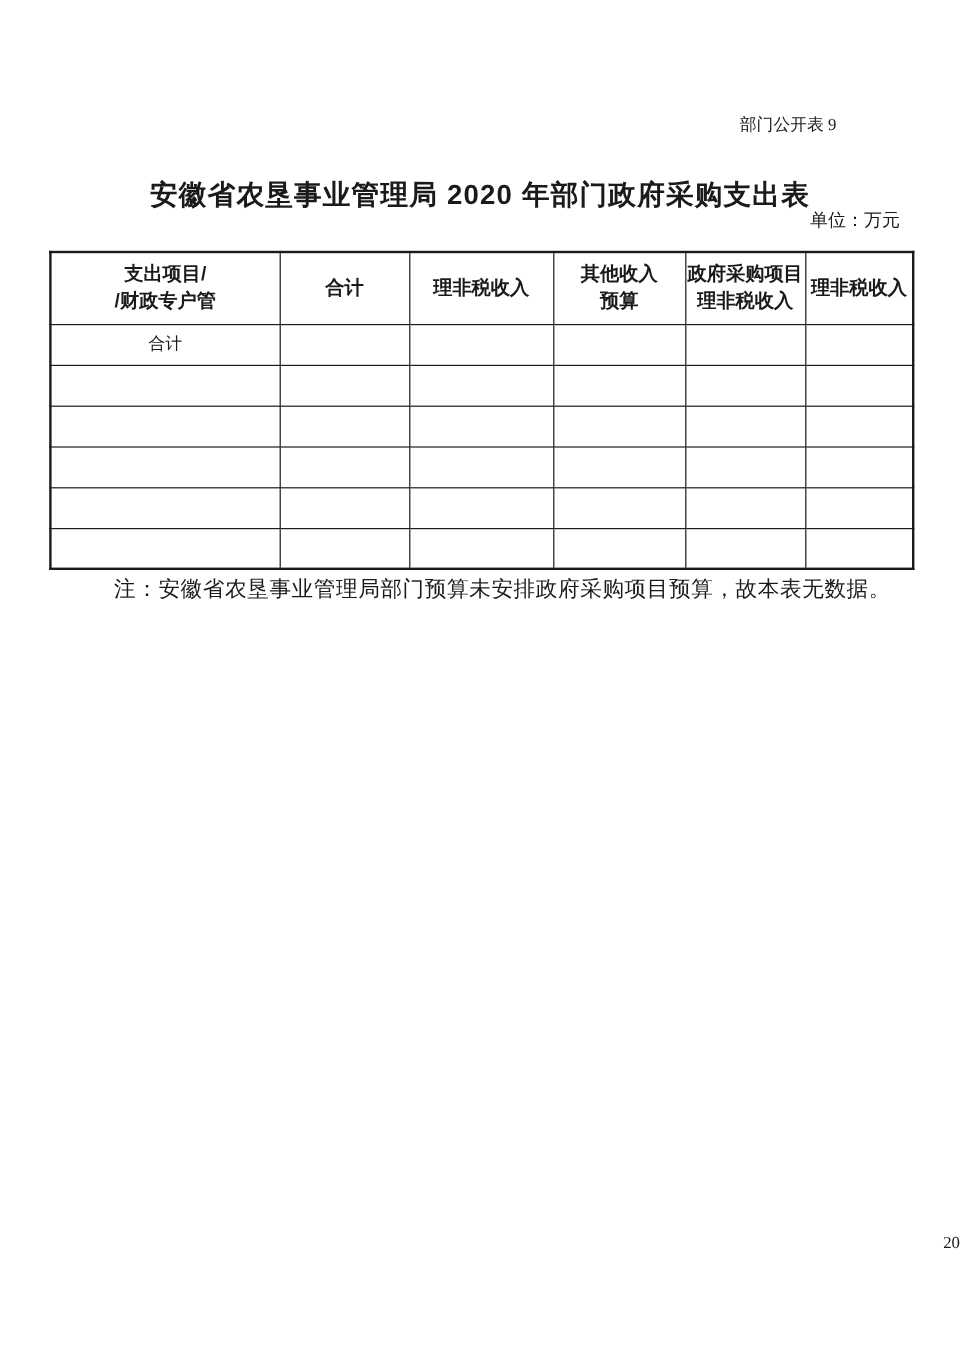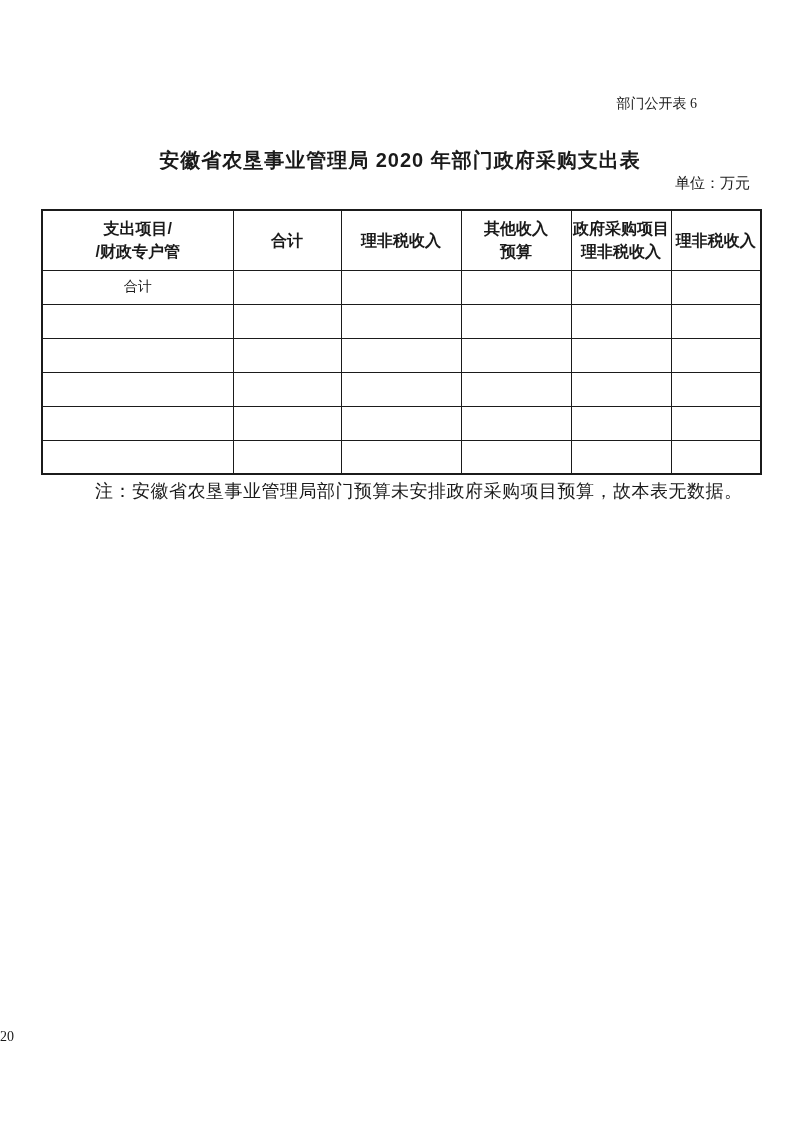--- a/index.html
+++ b/index.html
@@ -22,21 +22,21 @@
     right: 103px;
     font-size: 14px;
     font-family: "Liberation Serif", serif;
   }
   .doc-title {
     position: absolute;
     top: 147px;
     left: 0;
     width: 100%;
     text-align: center;
-    font-size: 20px;
+    font-size: 23px;
     font-weight: bold;
     letter-spacing: 1px;
     font-family: "Liberation Sans", sans-serif;
   }
   .unit-label {
     position: absolute;
     top: 174px;
     right: 50px;
     font-size: 15px;
   }
@@ -78,30 +78,30 @@
     top: 479px;
     left: 95px;
     font-size: 18px;
     letter-spacing: 0.5px;
   }
   .page-number {
     position: absolute;
     top: 1029px;
     left: 0;
     width: 100%;
-    text-align: left;
+    text-align: right;
     font-size: 14px;
   }
 </style>
 </head>
 <body>
 
 <div class="page">
 
-  <div class="corner-label">部门公开表 6</div>
+  <div class="corner-label">部门公开表 9</div>
 
   <div class="doc-title">安徽省农垦事业管理局 2020 年部门政府采购支出表</div>
 
   <div class="unit-label">单位：万元</div>
 
   <table class="budget-table">
     <colgroup>
       <col style="width:191px">
       <col style="width:108px">
       <col style="width:120px">

